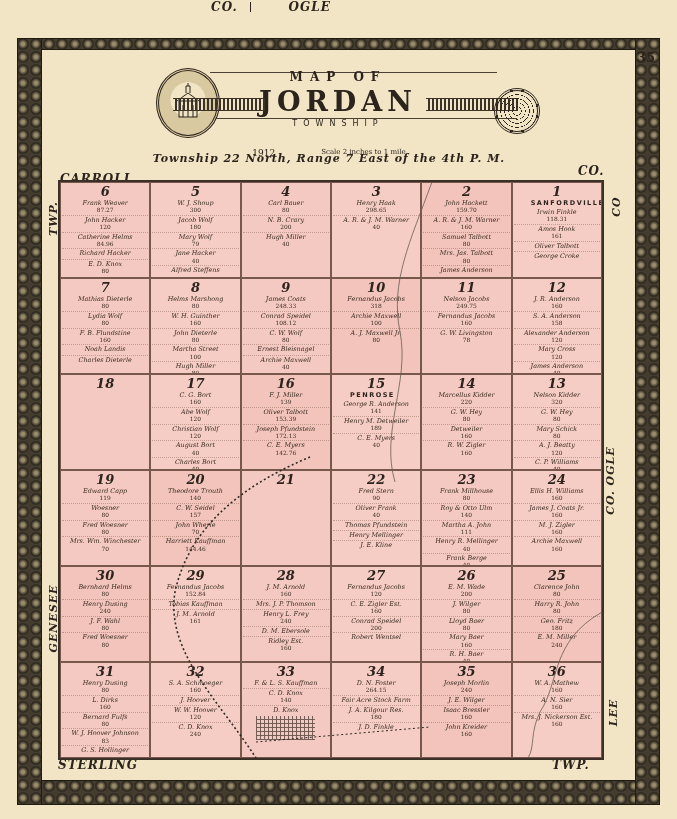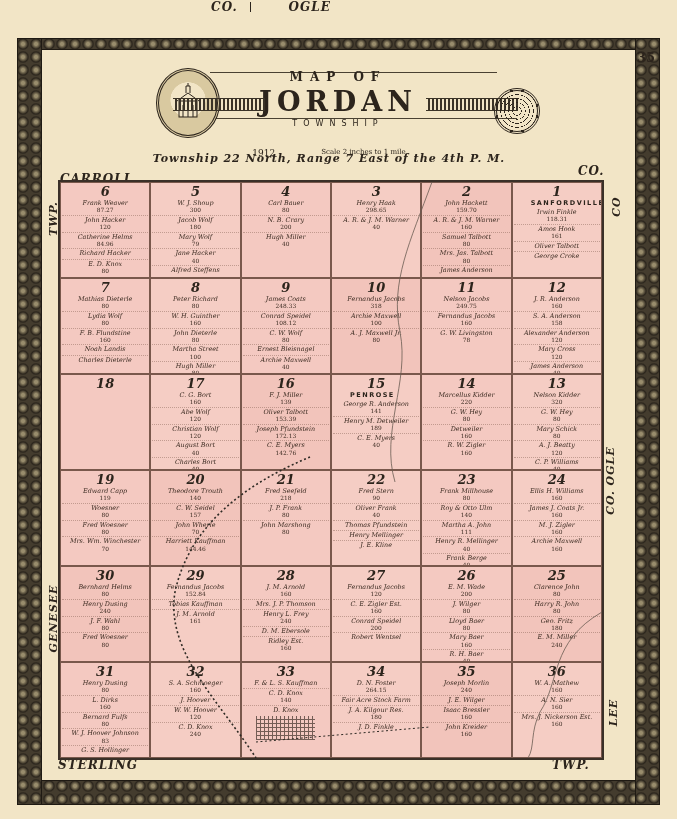--- a/index.html
+++ b/index.html
@@ -275,21 +275,21 @@
               <span class="oname">Charles Dieterle</span>
             </div>
           </div>
     </div>
 
     <div class="cell">
       <div class="num">8</div>
 
       <div class="owners">
             <div class="owner">
-              <span class="oname">Peter Richard</span>
+              <span class="oname">Helms Marshong</span>
               <span class="oacres">80</span>
             </div>
             <div class="owner">
               <span class="oname">W. H. Guinther</span>
               <span class="oacres">160</span>
             </div>
             <div class="owner">
               <span class="oname">John Dieterle</span>
               <span class="oacres">80</span>
             </div>
@@ -561,34 +561,20 @@
             <div class="owner">
               <span class="oname">Harriett Kauffman</span>
               <span class="oacres">144.46</span>
             </div>
           </div>
     </div>
 
     <div class="cell">
       <div class="num">21</div>
 
-      <div class="owners">
-            <div class="owner">
-              <span class="oname">Fred Seefeld</span>
-              <span class="oacres">218</span>
-            </div>
-            <div class="owner">
-              <span class="oname">J. P. Frank</span>
-              <span class="oacres">80</span>
-            </div>
-            <div class="owner">
-              <span class="oname">John Marshong</span>
-              <span class="oacres">80</span>
-            </div>
-          </div>
     </div>
 
     <div class="cell">
       <div class="num">22</div>
 
       <div class="owners">
             <div class="owner">
               <span class="oname">Fred Stern</span>
               <span class="oacres">90</span>
             </div>

